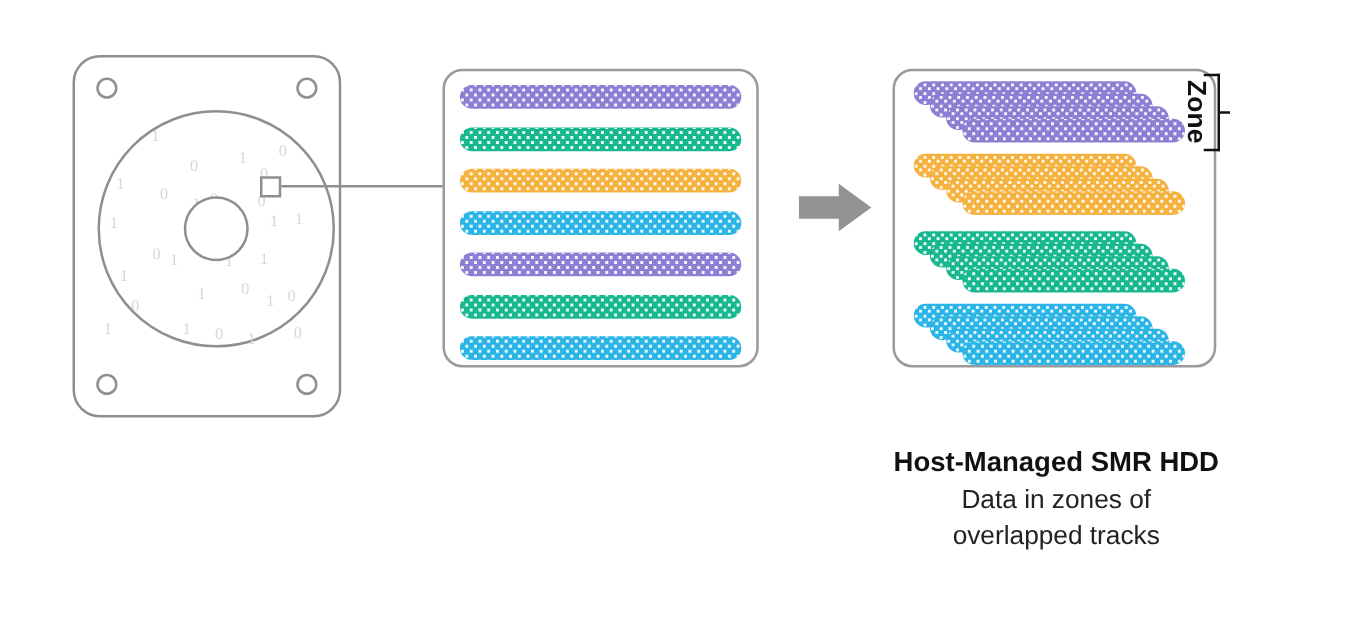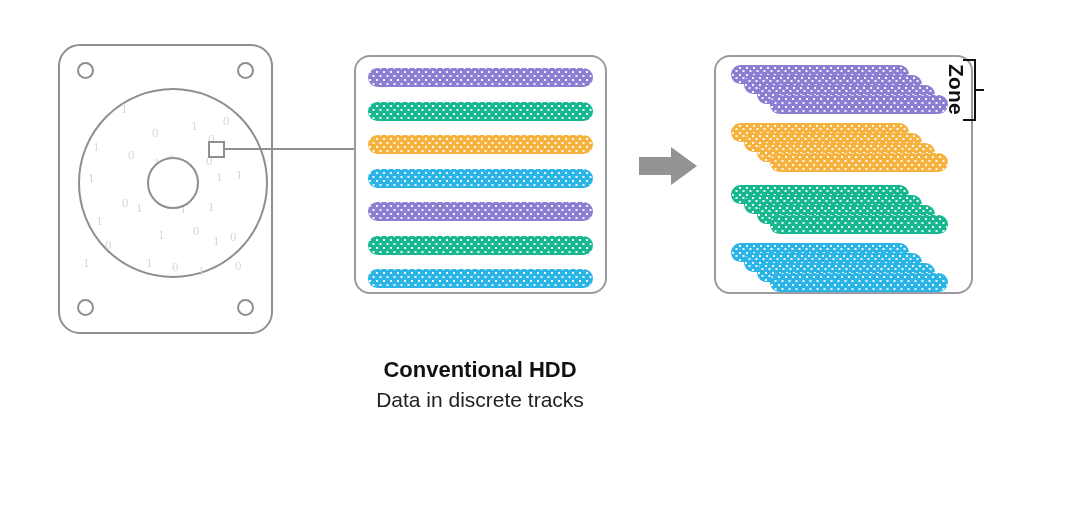--- a/index.html
+++ b/index.html
@@ -193,19 +193,20 @@
           <div class="track thin" style="left: 28px; top: 196px; width: 178px; height: 19px; background: rgb(42, 181, 230); z-index: 2;"></div>
           <div class="track thin" style="left: 15px; top: 186px; width: 178px; height: 19px; background: rgb(42, 181, 230); z-index: 1;"></div>
         </div>
       </div>
   </div>
 
   <div class="zone-bracket"></div>
   <div class="zone-tick"></div>
   <div class="zone-label">Zone</div>
 
-  <div class="caption cap-conv">
-    <div class="title">Conventional HDD</div>
-    <div class="sub">Data in discrete tracks</div>
-  </div>
-
+
+  <div class="caption cap-smr">
+    <div class="title">Host-Managed SMR HDD</div>
+    <div class="sub">Data in zones of</div>
+    <div class="sub">overlapped tracks</div>
+  </div>
 
 </div>
 
 </body></html>

